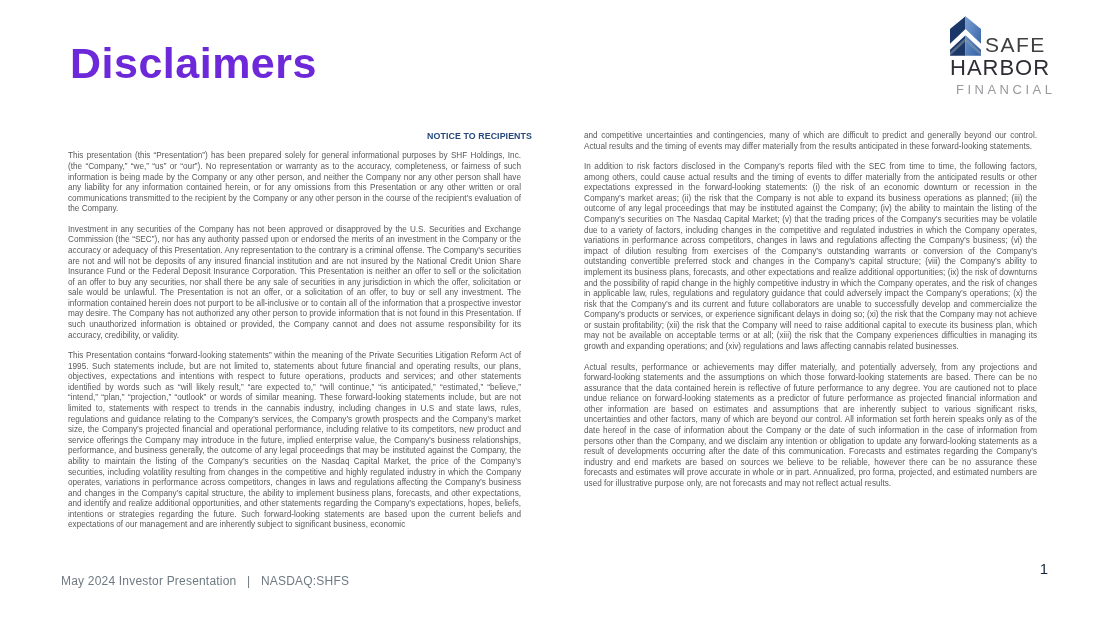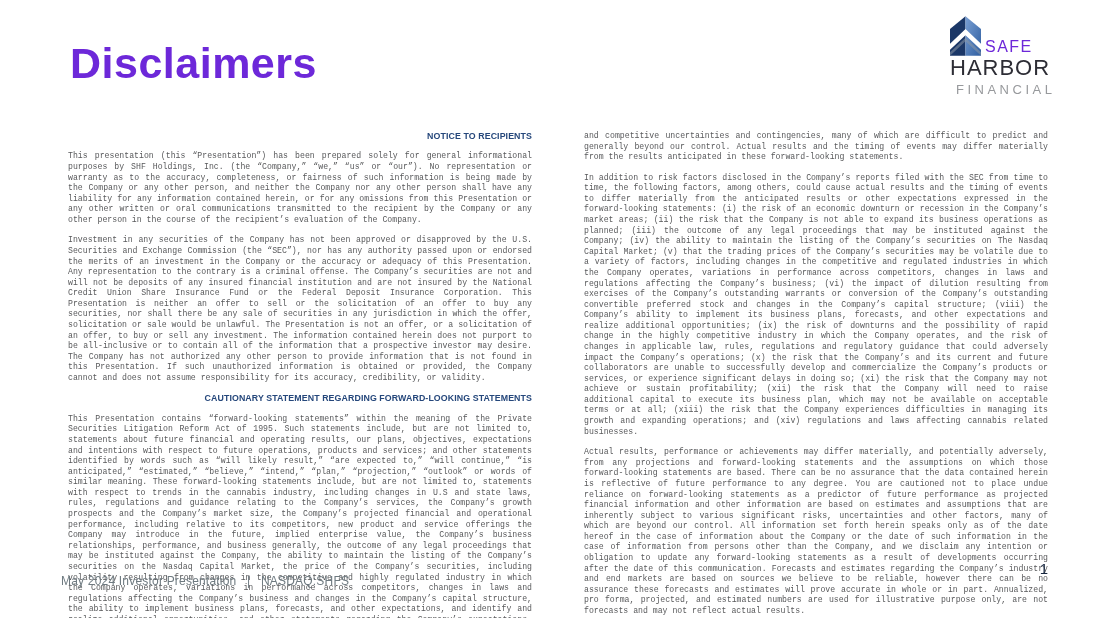--- a/index.html
+++ b/index.html
@@ -35,23 +35,23 @@
     line-height: 1;
   }
   .logo-row1 {
     display: flex;
     align-items: flex-end;
     justify-content: flex-start;
     gap: 4px;
   }
   .logo-icon { display: block; flex: 0 0 auto; }
   .logo-safe {
-    font-size: 16px;
+    font-size: 21px;
     letter-spacing: 1.5px;
-    color: #6d28d9;
+    color: #404040;
     padding-bottom: 1px;
   }
   .logo-harbor {
     font-size: 22px;
     letter-spacing: 1px;
     color: #2D2D35;
     margin-top: 1px;
     text-align: right;
   }
   .logo-financial {
@@ -80,21 +80,21 @@
     text-align: justify;
   }
   .col h2 {
     margin: 0 0 9px 0;
     font-size: 8.8px;
     font-weight: bold;
     color: #25477B;
     text-align: right;
     letter-spacing: 0.1px;
   }
-  .col p { margin: 0 0 10px 0; font-family: Liberation Mono, monospace; }
+  .col p { margin: 0 11px 10px 0; }
 
   
   .footer {
     position: absolute;
     left: 61px;
     top: 574px;
     font-size: 12px;
     color: #6E7A80;
     white-space: pre;
     letter-spacing: 0.2px;
@@ -132,21 +132,20 @@
     </div>
     <div class="logo-harbor">HARBOR</div>
     <div class="logo-financial">FINANCIAL</div>
   </div>
 
   <div class="columns">
     <div class="col">
       <h2>NOTICE TO RECIPIENTS</h2>
       <p>This presentation (this “Presentation”) has been prepared solely for general informational purposes by SHF Holdings, Inc. (the “Company,” “we,” “us” or “our”). No representation or warranty as to the accuracy, completeness, or fairness of such information is being made by the Company or any other person, and neither the Company nor any other person shall have any liability for any information contained herein, or for any omissions from this Presentation or any other written or oral communications transmitted to the recipient by the Company or any other person in the course of the recipient’s evaluation of the Company.</p>
       <p>Investment in any securities of the Company has not been approved or disapproved by the U.S. Securities and Exchange Commission (the “SEC”), nor has any authority passed upon or endorsed the merits of an investment in the Company or the accuracy or adequacy of this Presentation. Any representation to the contrary is a criminal offense.  The Company’s securities are not and will not be deposits of any insured financial institution and are not insured by the National Credit Union Share Insurance Fund or the Federal Deposit Insurance Corporation. This Presentation is neither an offer to sell or the solicitation of an offer to buy any securities, nor shall there be any sale of securities in any jurisdiction in which the offer, solicitation or sale would be unlawful.  The Presentation is not an offer, or a solicitation of an offer, to buy or sell any investment.  The information contained herein does not purport to be all-inclusive or to contain all of the information that a prospective investor may desire. The Company has not authorized any other person to provide information that is not found in this Presentation. If such unauthorized information is obtained or provided, the Company cannot and does not assume responsibility for its accuracy, credibility, or validity.</p>
-      <h2>CAUTIONARY STATEMENT REGARDING FORWARD-LOOKING STATEMENTS</h2>
       <p>This Presentation contains “forward-looking statements” within the meaning of the Private Securities Litigation Reform Act of 1995. Such statements include, but are not limited to, statements about future financial and operating results, our plans, objectives, expectations and intentions with respect to future operations, products and services; and other statements identified by words such as “will likely result,” “are expected to,” “will continue,” “is anticipated,” “estimated,” “believe,” “intend,” “plan,” “projection,” “outlook” or words of similar meaning. These forward-looking statements include, but are not limited to, statements with respect to trends in the cannabis industry, including changes in U.S and state laws, rules, regulations and guidance relating to the Company’s services, the Company’s growth prospects and the Company’s market size, the Company’s projected financial and operational performance, including relative to its competitors, new product and service offerings the Company may introduce in the future, implied enterprise value, the Company’s business relationships, performance, and business generally, the outcome of any legal proceedings that may be instituted against the Company, the ability to maintain the listing of the Company’s securities on the Nasdaq Capital Market, the price of the Company’s securities, including volatility resulting from changes in the competitive and highly regulated industry in which the Company operates, variations in performance across competitors, changes in laws and regulations affecting the Company’s business and changes in the Company’s capital structure, the ability to implement business plans, forecasts, and other expectations, and identify and realize additional opportunities, and other statements regarding the Company’s expectations, hopes, beliefs, intentions or strategies regarding the future. Such forward-looking statements are based upon the current beliefs and expectations of our management and are inherently subject to significant business, economic</p>
     </div>
     <div class="col">
       <p>and competitive uncertainties and contingencies, many of which are difficult to predict and generally beyond our control. Actual results and the timing of events may differ materially from the results anticipated in these forward-looking statements.</p>
       <p>In addition to risk factors disclosed in the Company’s reports filed with the SEC from time to time, the following factors, among others, could cause actual results and the timing of events to differ materially from the anticipated results or other expectations expressed in the forward-looking statements: (i) the risk of an economic downturn or recession in the Company’s market areas; (ii) the risk that the Company is not able to expand its business operations as planned; (iii) the outcome of any legal proceedings that may be instituted against the Company; (iv) the ability to maintain the listing of the Company’s securities on The Nasdaq Capital Market; (v) that the trading prices of the Company’s securities may be volatile due to a variety of factors, including changes in the competitive and regulated industries in which the Company operates, variations in performance across competitors, changes in laws and regulations affecting the Company’s business; (vi) the impact of dilution resulting from exercises of the Company’s outstanding warrants or conversion of the Company’s outstanding convertible preferred stock and changes in the Company’s capital structure; (viii) the Company’s ability to implement its business plans, forecasts, and other expectations and realize additional opportunities; (ix) the risk of downturns and the possibility of rapid change in the highly competitive industry in which the Company operates, and the risk of changes in applicable law, rules, regulations and regulatory guidance that could adversely impact the Company’s operations; (x) the risk that the Company’s and its current and future collaborators are unable to successfully develop and commercialize the Company’s products or services, or experience significant delays in doing so; (xi) the risk that the Company may not achieve or sustain profitability; (xii) the risk that the Company will need to raise additional capital to execute its business plan, which may not be available on acceptable terms or at all; (xiii) the risk that the Company experiences difficulties in managing its growth and expanding operations; and (xiv) regulations and laws affecting cannabis related businesses.</p>
       <p>Actual results, performance or achievements may differ materially, and potentially adversely, from any projections and forward-looking statements and the assumptions on which those forward-looking statements are based. There can be no assurance that the data contained herein is reflective of future performance to any degree. You are cautioned not to place undue reliance on forward-looking statements as a predictor of future performance as projected financial information and other information are based on estimates and assumptions that are inherently subject to various significant risks, uncertainties and other factors, many of which are beyond our control. All information set forth herein speaks only as of the date hereof in the case of information about the Company or the date of such information in the case of information from persons other than the Company, and we disclaim any intention or obligation to update any forward-looking statements as a result of developments occurring after the date of this communication. Forecasts and estimates regarding the Company’s industry and end markets are based on sources we believe to be reliable, however there can be no assurance these forecasts and estimates will prove accurate in whole or in part. Annualized, pro forma, projected, and estimated numbers are used for illustrative purpose only, are not forecasts and may not reflect actual results.</p>
     </div>
   </div>
 
   <div class="footer">May 2024 Investor Presentation   |   NASDAQ:SHFS</div>

